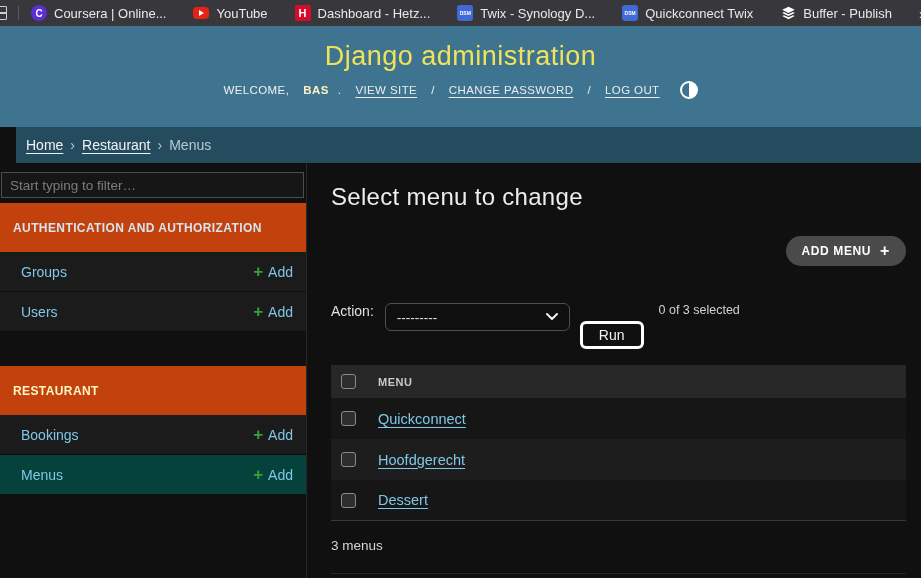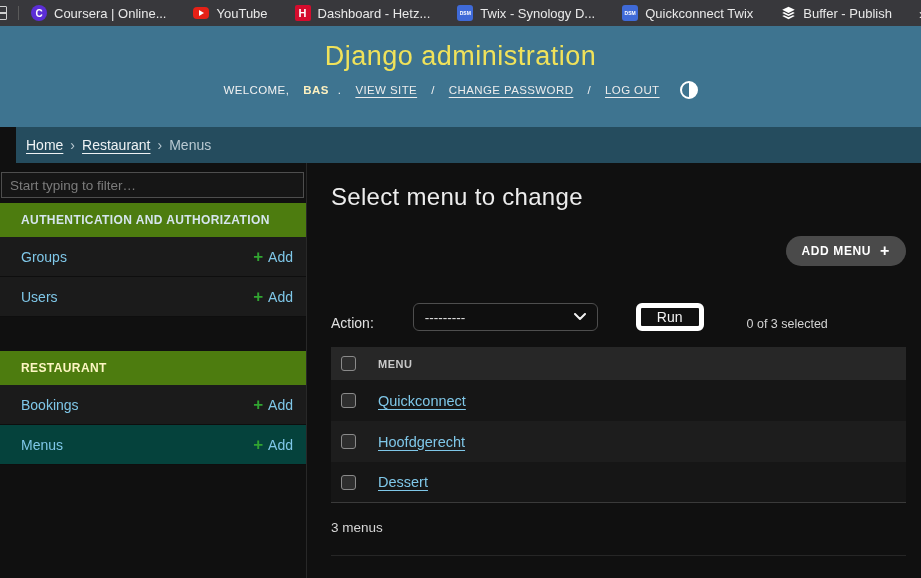--- a/index.html
+++ b/index.html
@@ -69,22 +69,22 @@
     background:#101010; border-right:1px solid #282828;
   }
   .nav-filter {
     display:block; width:303px; height:26px; margin:9px 2px 5px 1px;
     background:#161616; border:1px solid #4e4e4e; border-radius:0;
     color:#9e9e9e; font-size:13.5px; padding:0 8px;
     font-family:"Liberation Sans", sans-serif;
   }
   .nav-filter::placeholder { color:#7c7c7c; }
   .nav-caption {
-    height:34px; background:#4d7c0f; display:flex; align-items:center;
-    padding-left:21px; font-size:12px; font-weight:bold; letter-spacing:0.4px;
+    height:49px; background:#c2410c; display:flex; align-items:center;
+    padding-left:13px; font-size:12px; font-weight:bold; letter-spacing:0.4px;
     color:#d6e5ee; cursor:pointer;
   }
   .nav-caption.current-app { color:#fdf6c3; }
   .nav-row {
     height:40px; background:#1b1b1b; display:flex; align-items:center;
     justify-content:space-between; padding:0 13px 0 21px; font-size:14px;
     border-bottom:1px solid #0e0e0e;
   }
   .nav-row.selected { background:#05423c; }
   .nav-row a.model-link { color:#7fc7e8; text-decoration:none; cursor:pointer; }
@@ -102,32 +102,33 @@
   .object-tools { display:flex; justify-content:flex-end; margin-top:25px; }
   .addlink-btn {
     display:inline-flex; align-items:center; gap:9px;
     background:#4a4a4a; color:#fff; border:none; cursor:pointer;
     font-size:12px; font-weight:bold; letter-spacing:0.6px;
     padding:8px 16px; border-radius:15px;
     font-family:"Liberation Sans", sans-serif;
   }
   .addlink-plus { font-size:16px; font-weight:bold; line-height:0.8; }
 
-  .actions-row { display:flex; align-items:flex-end; margin-top:37px; font-size:14px; color:#e0e0e0;gap:28px; }
+  .actions-row { display:flex; align-items:flex-start; margin-top:37px; font-size:14px; color:#e0e0e0; }
   .fake-select {
     width:185px; height:28px; margin-left:11px;
     background:#0f0f0f; border:1px solid #4e4e4e; border-radius:6px;
     display:flex; align-items:center; justify-content:space-between;
     padding:0 11px; cursor:pointer; color:#e6e6e6; font-size:13.5px;
   }
   .run-btn {
     margin-left:10px; height:28px; padding:0 16px;
-    background:transparent; border:5px solid #ffffff; border-radius:6px;
+    background:transparent; border:3px solid #ffffff; border-radius:6px;
     color:#f2f2f2; font-size:14px; cursor:pointer;
     font-family:"Liberation Sans", sans-serif;
+    margin-top:18px;
   }
   .action-counter { margin-left:15px; font-size:12.5px; color:#d2d2d2; }
 
   .result-table { margin-top:16px; width:575px; }
   .thead-row {
     height:33px; background:#272727; display:flex; align-items:center; padding-left:10px;
   }
   .th-label { margin-left:22px; font-size:11px; font-weight:bold; letter-spacing:0.5px; color:#c9c9c9; }
   .t-row { height:41px; display:flex; align-items:center; padding-left:10px; }
   .t-row:nth-child(even) { background:#161616; }

